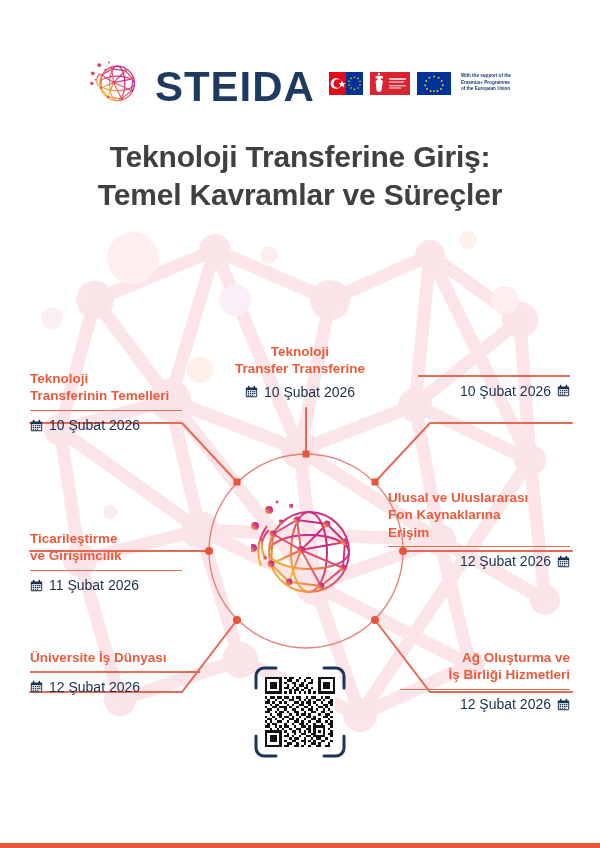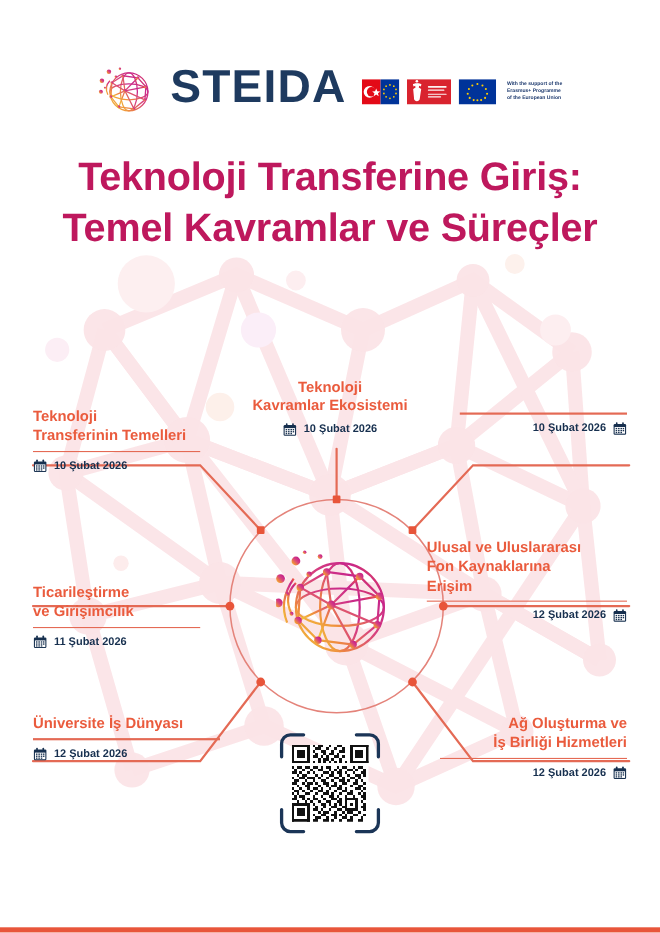--- a/index.html
+++ b/index.html
@@ -21,38 +21,38 @@
     position:absolute;left:0;top:0;width:600px;height:848px;
     z-index:0;pointer-events:none;
   }
 
   
   .header{
     position:absolute;left:0;top:52px;width:600px;height:62px;
     z-index:5;
     display:flex;align-items:center;justify-content:center;
   }
-  .logo-block{display:flex;align-items:flex-start;gap:16px;}
+  .logo-block{display:flex;align-items:flex-end;gap:16px;}
   .logo-globe{width:50px;height:50px;display:block;}
   .logo-word{
     font-size:42px;font-weight:700;color:#1e3a5f;
     letter-spacing:1px;line-height:1;
     font-family:"Liberation Sans",sans-serif;
   }
   .eu-logos{display:flex;align-items:center;gap:7px;margin-left:14px;}
   .eu-text{
     font-size:4.6px;line-height:1.45;color:#1e3a6e;font-weight:700;
     margin-left:3px;white-space:nowrap;
   }
 
   
   .title{
     position:absolute;left:0;top:138px;width:600px;
     text-align:center;z-index:5;
-    font-size:36px;font-weight:700;color:#be185d;
+    font-size:30px;font-weight:700;color:#404040;
     line-height:1.28;letter-spacing:-0.2px;
   }
 
   
   .diagram{
     position:absolute;left:0;top:0;width:600px;height:848px;z-index:3;
     pointer-events:none;
   }
   .globe-center{
     position:absolute;left:251px;top:496px;width:110px;height:110px;z-index:4;
@@ -62,21 +62,21 @@
   .item{position:absolute;z-index:6;}
   .item .ttl{
     color:#ea5b3d;font-weight:700;font-size:13.5px;line-height:1.28;
     white-space:nowrap;
   }
   .item .rule{
     height:1.6px;background:#e46a55;margin:5px 0 6px 0;width:100%;
   }
   .item .dateline{
     display:flex;align-items:center;gap:6px;
-    color:#17304f;font-weight:700;font-size:10px;
+    color:#17304f;font-weight:400;font-size:14px;
     white-space:nowrap;
   }
   .item.r .ttl,.item.r .dateline{justify-content:flex-end;text-align:right;}
   .item.r .dateline{display:flex;}
   .item.c .ttl{text-align:center;}
   .item.c .dateline{justify-content:center;}
   .cal{width:13px;height:13px;display:inline-block;flex:0 0 auto;}
 
   
   .qr-wrap{
@@ -354,21 +354,21 @@
         <rect x="3.6" y="1" width="1.8" height="3.2" rx="0.8" fill="#17304f"></rect>
         <rect x="10.6" y="1" width="1.8" height="3.2" rx="0.8" fill="#17304f"></rect>
       </svg>
       <span>10 Şubat 2026</span>
     </div>
   </div>
 
   <div class="item c" style="left:203px;top:343px;width:194px;">
     <div class="ttl">
       <div>Teknoloji</div>
-      <div>Kavramlar Ekosistemi</div>
+      <div>Transfer Transferine</div>
     </div>
     <div class="dateline" style="margin-top:6px;">
       <svg class="cal" viewBox="0 0 16 16">
         <rect x="1" y="3" width="14" height="12" rx="1.4" fill="#17304f"></rect>
         <rect x="2.2" y="6.4" width="11.6" height="7.4" fill="#ffffff"></rect>
         <g fill="#17304f">
           <rect x="3.3" y="7.4" width="1.7" height="1.5"></rect>
             <rect x="6" y="7.4" width="1.7" height="1.5"></rect>
           <rect x="8.7" y="7.4" width="1.7" height="1.5"></rect>
             <rect x="11.2" y="7.4" width="1.6" height="1.5"></rect>

